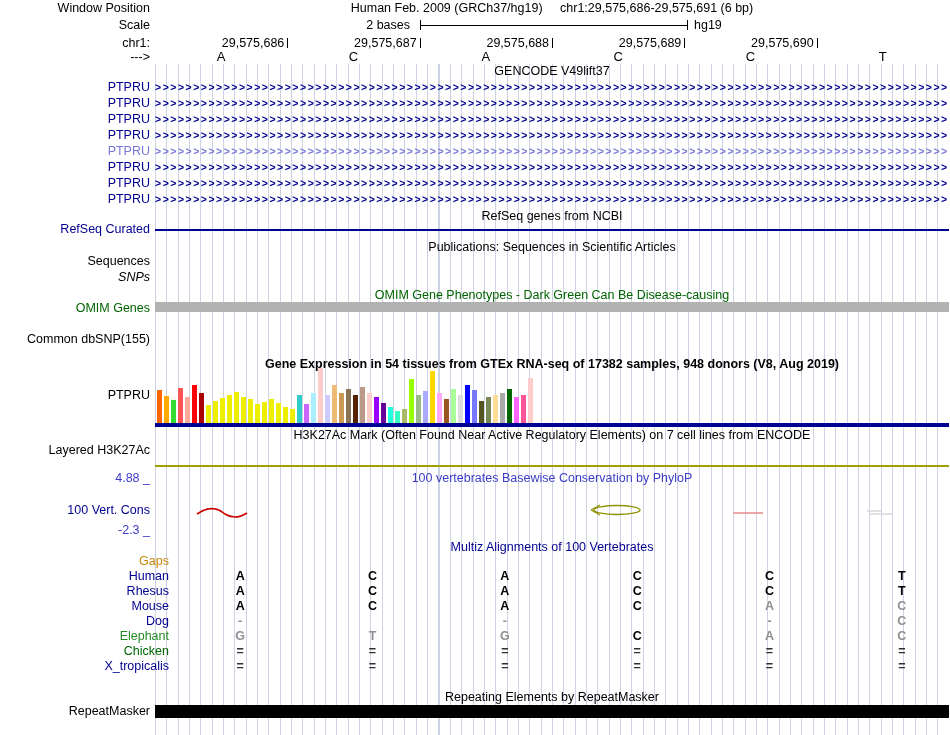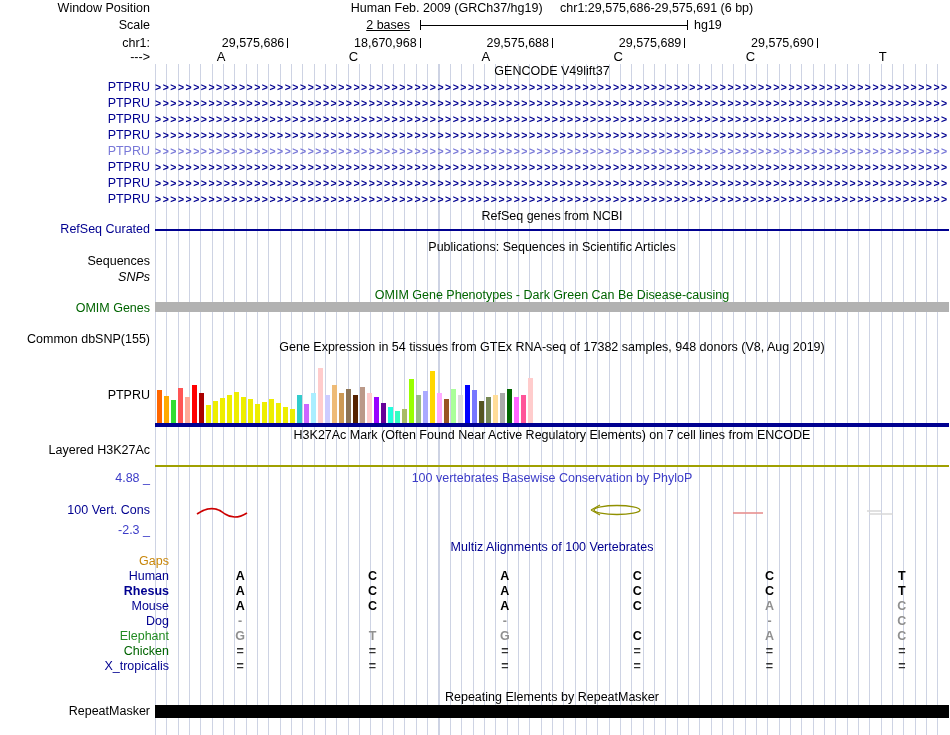--- a/index.html
+++ b/index.html
@@ -35,33 +35,33 @@
   <div class="grid"></div>
 
   <div class="lbl" style="top:1px;">Window Position</div>
   <div class="title" style="top:1px;">
     <span>Human Feb. 2009 (GRCh37/hg19)</span>
     <span style="margin-left:14px;">chr1:29,575,686-29,575,691 (6 bp)</span>
   </div>
 
   <div class="lbl" style="top:18px;">Scale</div>
   <div class="scalewrap">
-    <div style="position:absolute;left:295px;width:115px;text-align:right;line-height:14px;text-decoration:underline;">2 bases</div>
+    <div style="position:absolute;left:295px;width:115px;text-align:right;line-height:14px;">2 bases</div>
     <div style="position:absolute;left:420px;top:7px;width:268px;height:1px;background:#000;"></div>
     <div style="position:absolute;left:420px;top:2px;width:1px;height:10px;background:#000;"></div>
     <div style="position:absolute;left:687px;top:2px;width:1px;height:10px;background:#000;"></div>
     <div style="position:absolute;left:694px;line-height:14px;">hg19</div>
   </div>
 
   <div class="lbl" style="top:36px;">chr1:</div>
   <div style="position:absolute;left:155px;top:36px;width:794px;height:14px;">
       <div class="rtick" style="left: 132.333px;"></div>
       <div class="rnum" style="left: 24.3333px;">29,575,686</div>
       <div class="rtick" style="left: 264.667px;"></div>
-      <div class="rnum" style="left: 156.667px;">18,670,968</div>
+      <div class="rnum" style="left: 156.667px;">29,575,687</div>
       <div class="rtick" style="left: 397px;"></div>
       <div class="rnum" style="left: 289px;">29,575,688</div>
       <div class="rtick" style="left: 529.333px;"></div>
       <div class="rnum" style="left: 421.333px;">29,575,689</div>
       <div class="rtick" style="left: 661.667px;"></div>
       <div class="rnum" style="left: 553.667px;">29,575,690</div>
     </div>
 
   <div class="lbl" style="top:50px;">---&gt;</div>
   <div style="position:absolute;left:155px;top:50px;width:794px;height:14px;">
@@ -116,21 +116,21 @@
   <div class="title" style="top:240px;">Publications: Sequences in Scientific Articles</div>
   <div class="lbl" style="top:254px;">Sequences</div>
   <div class="lbl" style="top:270px;font-style:italic;">SNPs</div>
 
   <div class="title dkgreen" style="top:288px;">OMIM Gene Phenotypes - Dark Green Can Be Disease-causing</div>
   <div class="lbl dkgreen" style="top:301px;">OMIM Genes</div>
   <div class="hline" style="top:302px;height:10px;background:#b2b2b2;"></div>
 
   <div class="lbl" style="top:332px;">Common dbSNP(155)</div>
 
-  <div class="title" style="top:340px;">Gene Expression in 54 tissues from GTEx RNA-seq of 17382 samples, 948 donors (V8, Aug 2019)</div>
+  <div class="title" style="top:357px;font-weight:bold;">Gene Expression in 54 tissues from GTEx RNA-seq of 17382 samples, 948 donors (V8, Aug 2019)</div>
   <div class="lbl" style="top:388px;">PTPRU</div>
   <div style="position:absolute;left:155px;top:368px;width:794px;height:55px;">
       <div class="bar" style="left: 2px; height: 33px; background: rgb(255, 102, 0);"></div>
       <div class="bar" style="left: 9px; height: 27px; background: rgb(255, 170, 0);"></div>
       <div class="bar" style="left: 16px; height: 23px; background: rgb(51, 221, 51);"></div>
       <div class="bar" style="left: 23px; height: 35px; background: rgb(255, 85, 85);"></div>
       <div class="bar" style="left: 30px; height: 26px; background: rgb(255, 170, 153);"></div>
       <div class="bar" style="left: 37px; height: 38px; background: rgb(255, 0, 0);"></div>
       <div class="bar" style="left: 44px; height: 30px; background: rgb(170, 0, 0);"></div>
       <div class="bar" style="left: 51px; height: 18px; background: rgb(238, 238, 0);"></div>
@@ -207,21 +207,21 @@
       <div class="mrow" style="top: 15px;">
         <div class="mlbl" style="color: rgb(0, 0, 144);">Human</div>
         <div class="mcell" style="left: 155px; width: 132.333px; color: rgb(0, 0, 0);">A</div>
         <div class="mcell" style="left: 287.333px; width: 132.333px; color: rgb(0, 0, 0);">C</div>
         <div class="mcell" style="left: 419.667px; width: 132.333px; color: rgb(0, 0, 0);">A</div>
         <div class="mcell" style="left: 552px; width: 132.333px; color: rgb(0, 0, 0);">C</div>
         <div class="mcell" style="left: 684.333px; width: 132.333px; color: rgb(0, 0, 0);">C</div>
         <div class="mcell" style="left: 816.667px; width: 132.333px; color: rgb(0, 0, 0);">T</div>
       </div>
       <div class="mrow" style="top: 30px;">
-        <div class="mlbl" style="color: rgb(0, 0, 144); font-weight: bold;">Rhesus</div>
+        <div class="mlbl" style="color: rgb(0, 0, 144);">Rhesus</div>
         <div class="mcell" style="left: 155px; width: 132.333px; color: rgb(0, 0, 0);">A</div>
         <div class="mcell" style="left: 287.333px; width: 132.333px; color: rgb(0, 0, 0);">C</div>
         <div class="mcell" style="left: 419.667px; width: 132.333px; color: rgb(0, 0, 0);">A</div>
         <div class="mcell" style="left: 552px; width: 132.333px; color: rgb(0, 0, 0);">C</div>
         <div class="mcell" style="left: 684.333px; width: 132.333px; color: rgb(0, 0, 0);">C</div>
         <div class="mcell" style="left: 816.667px; width: 132.333px; color: rgb(0, 0, 0);">T</div>
       </div>
       <div class="mrow" style="top: 45px;">
         <div class="mlbl" style="color: rgb(0, 0, 144);">Mouse</div>
         <div class="mcell" style="left: 155px; width: 132.333px; color: rgb(0, 0, 0);">A</div>

